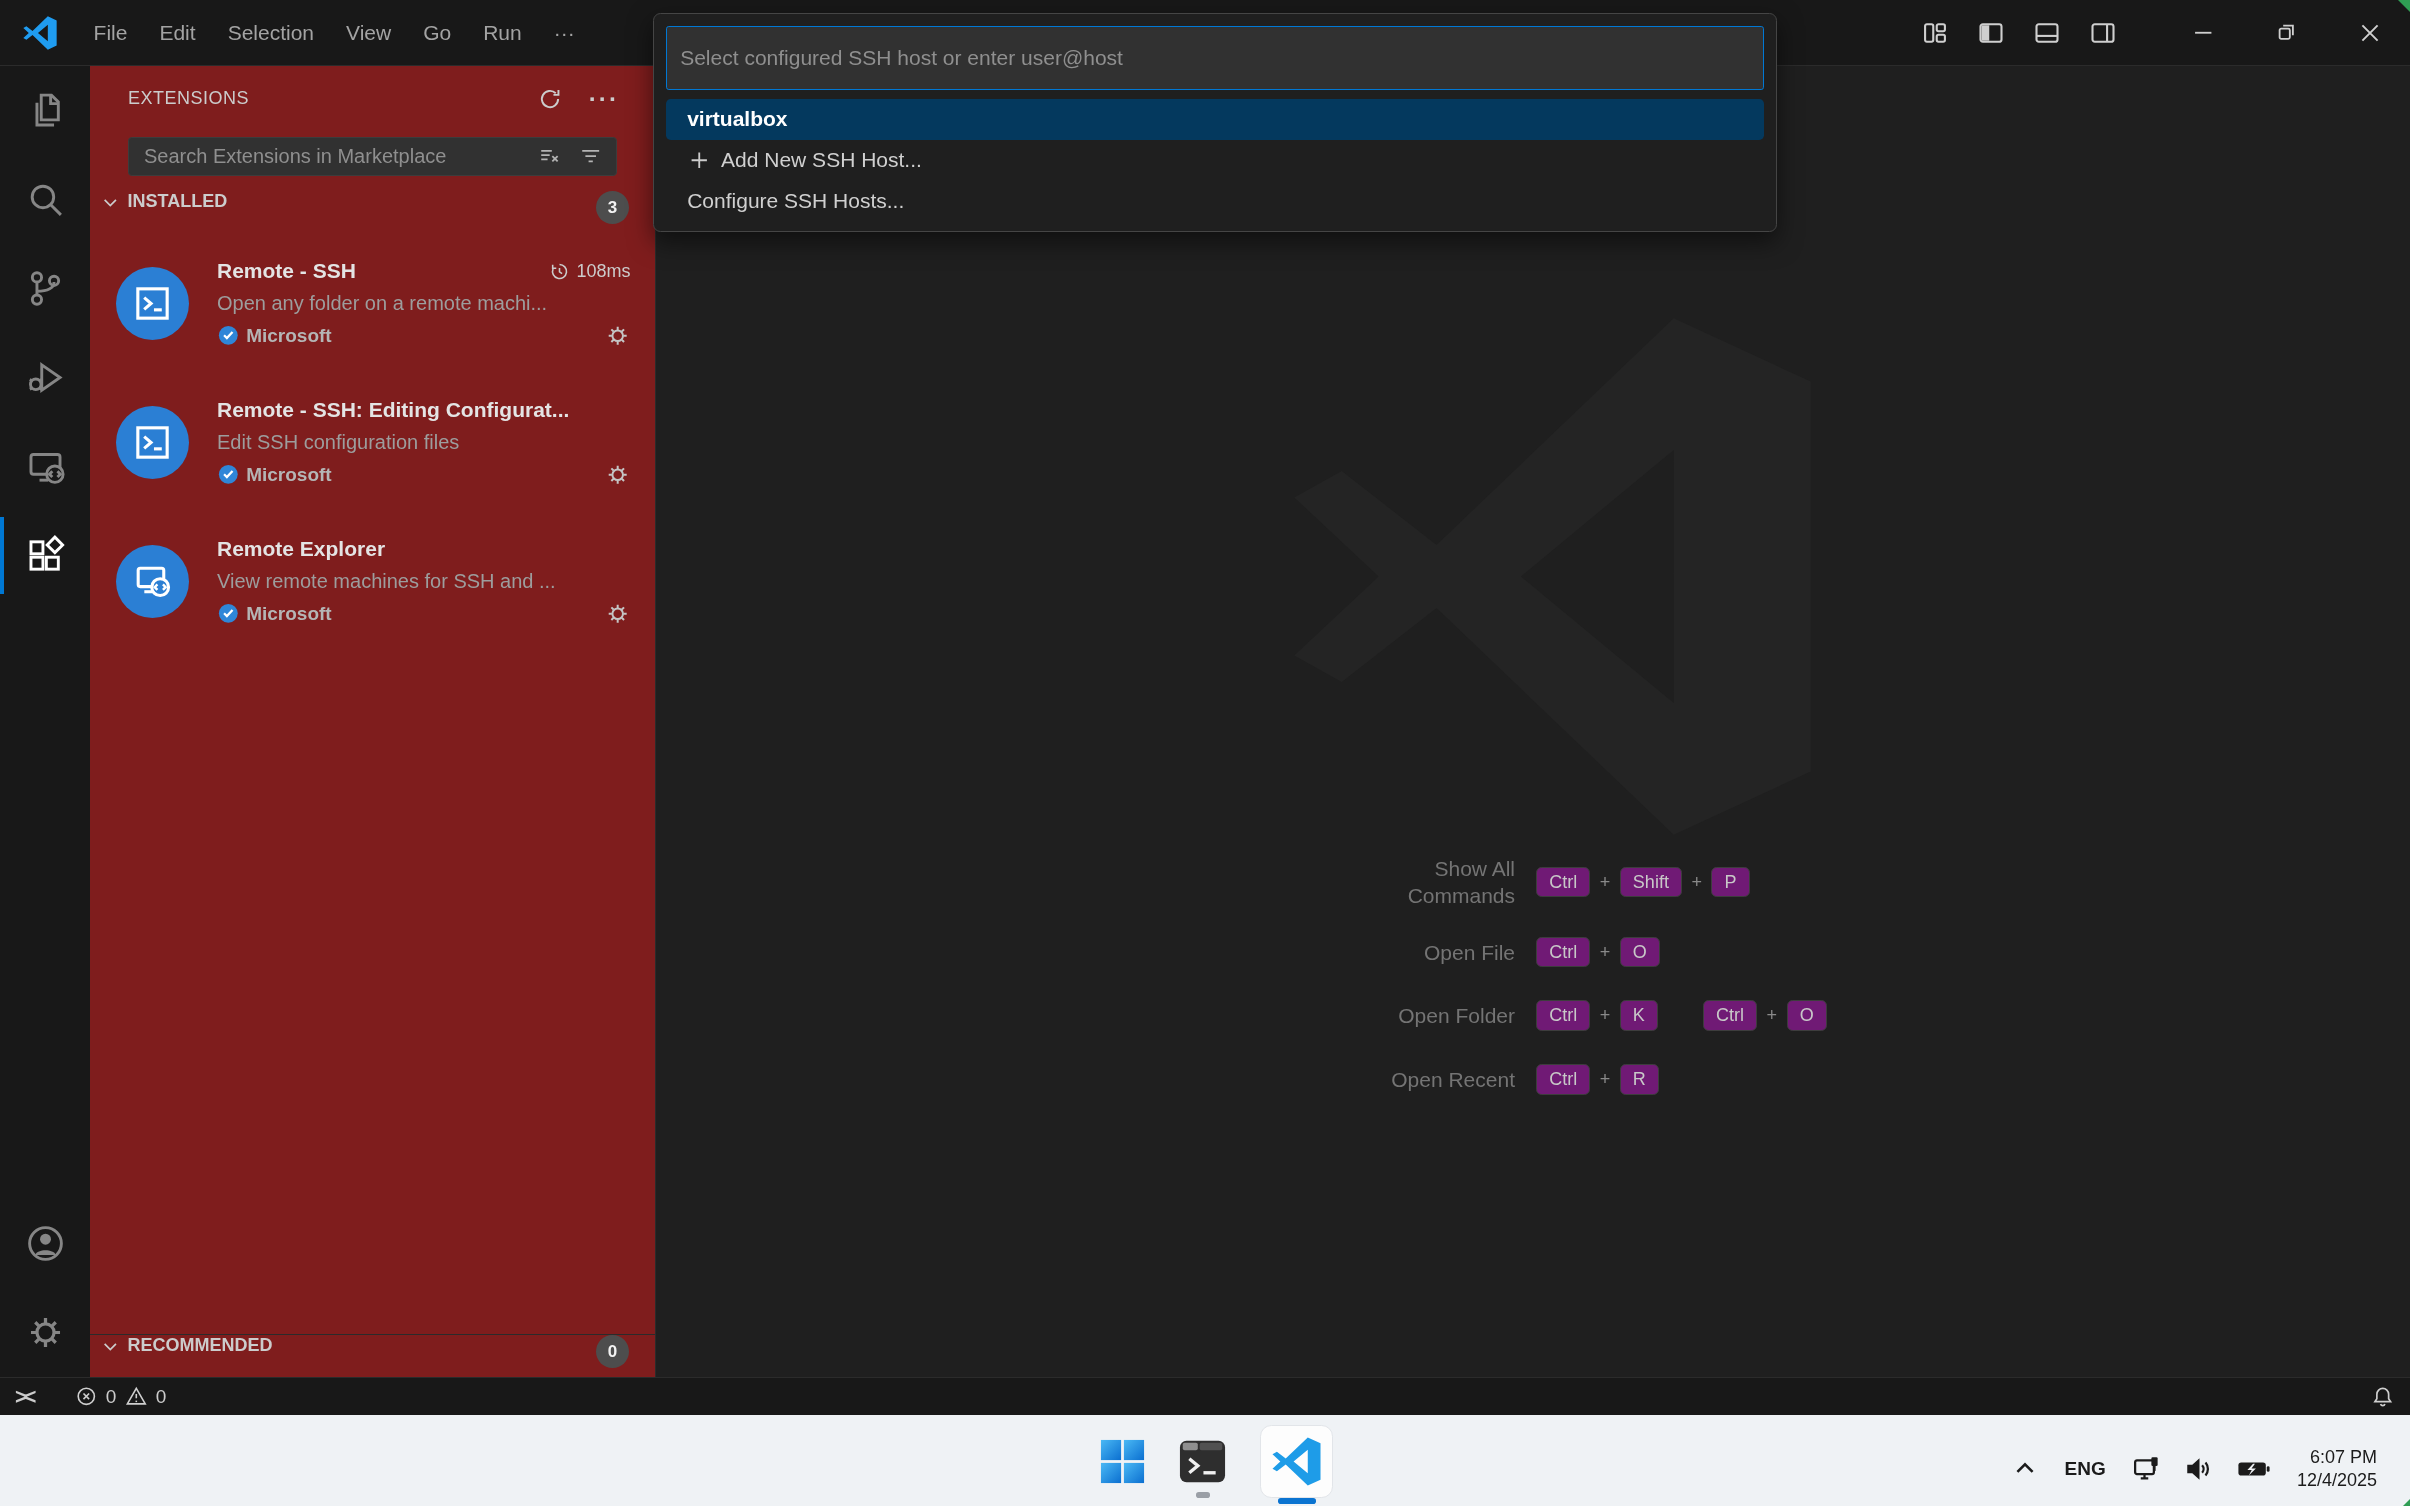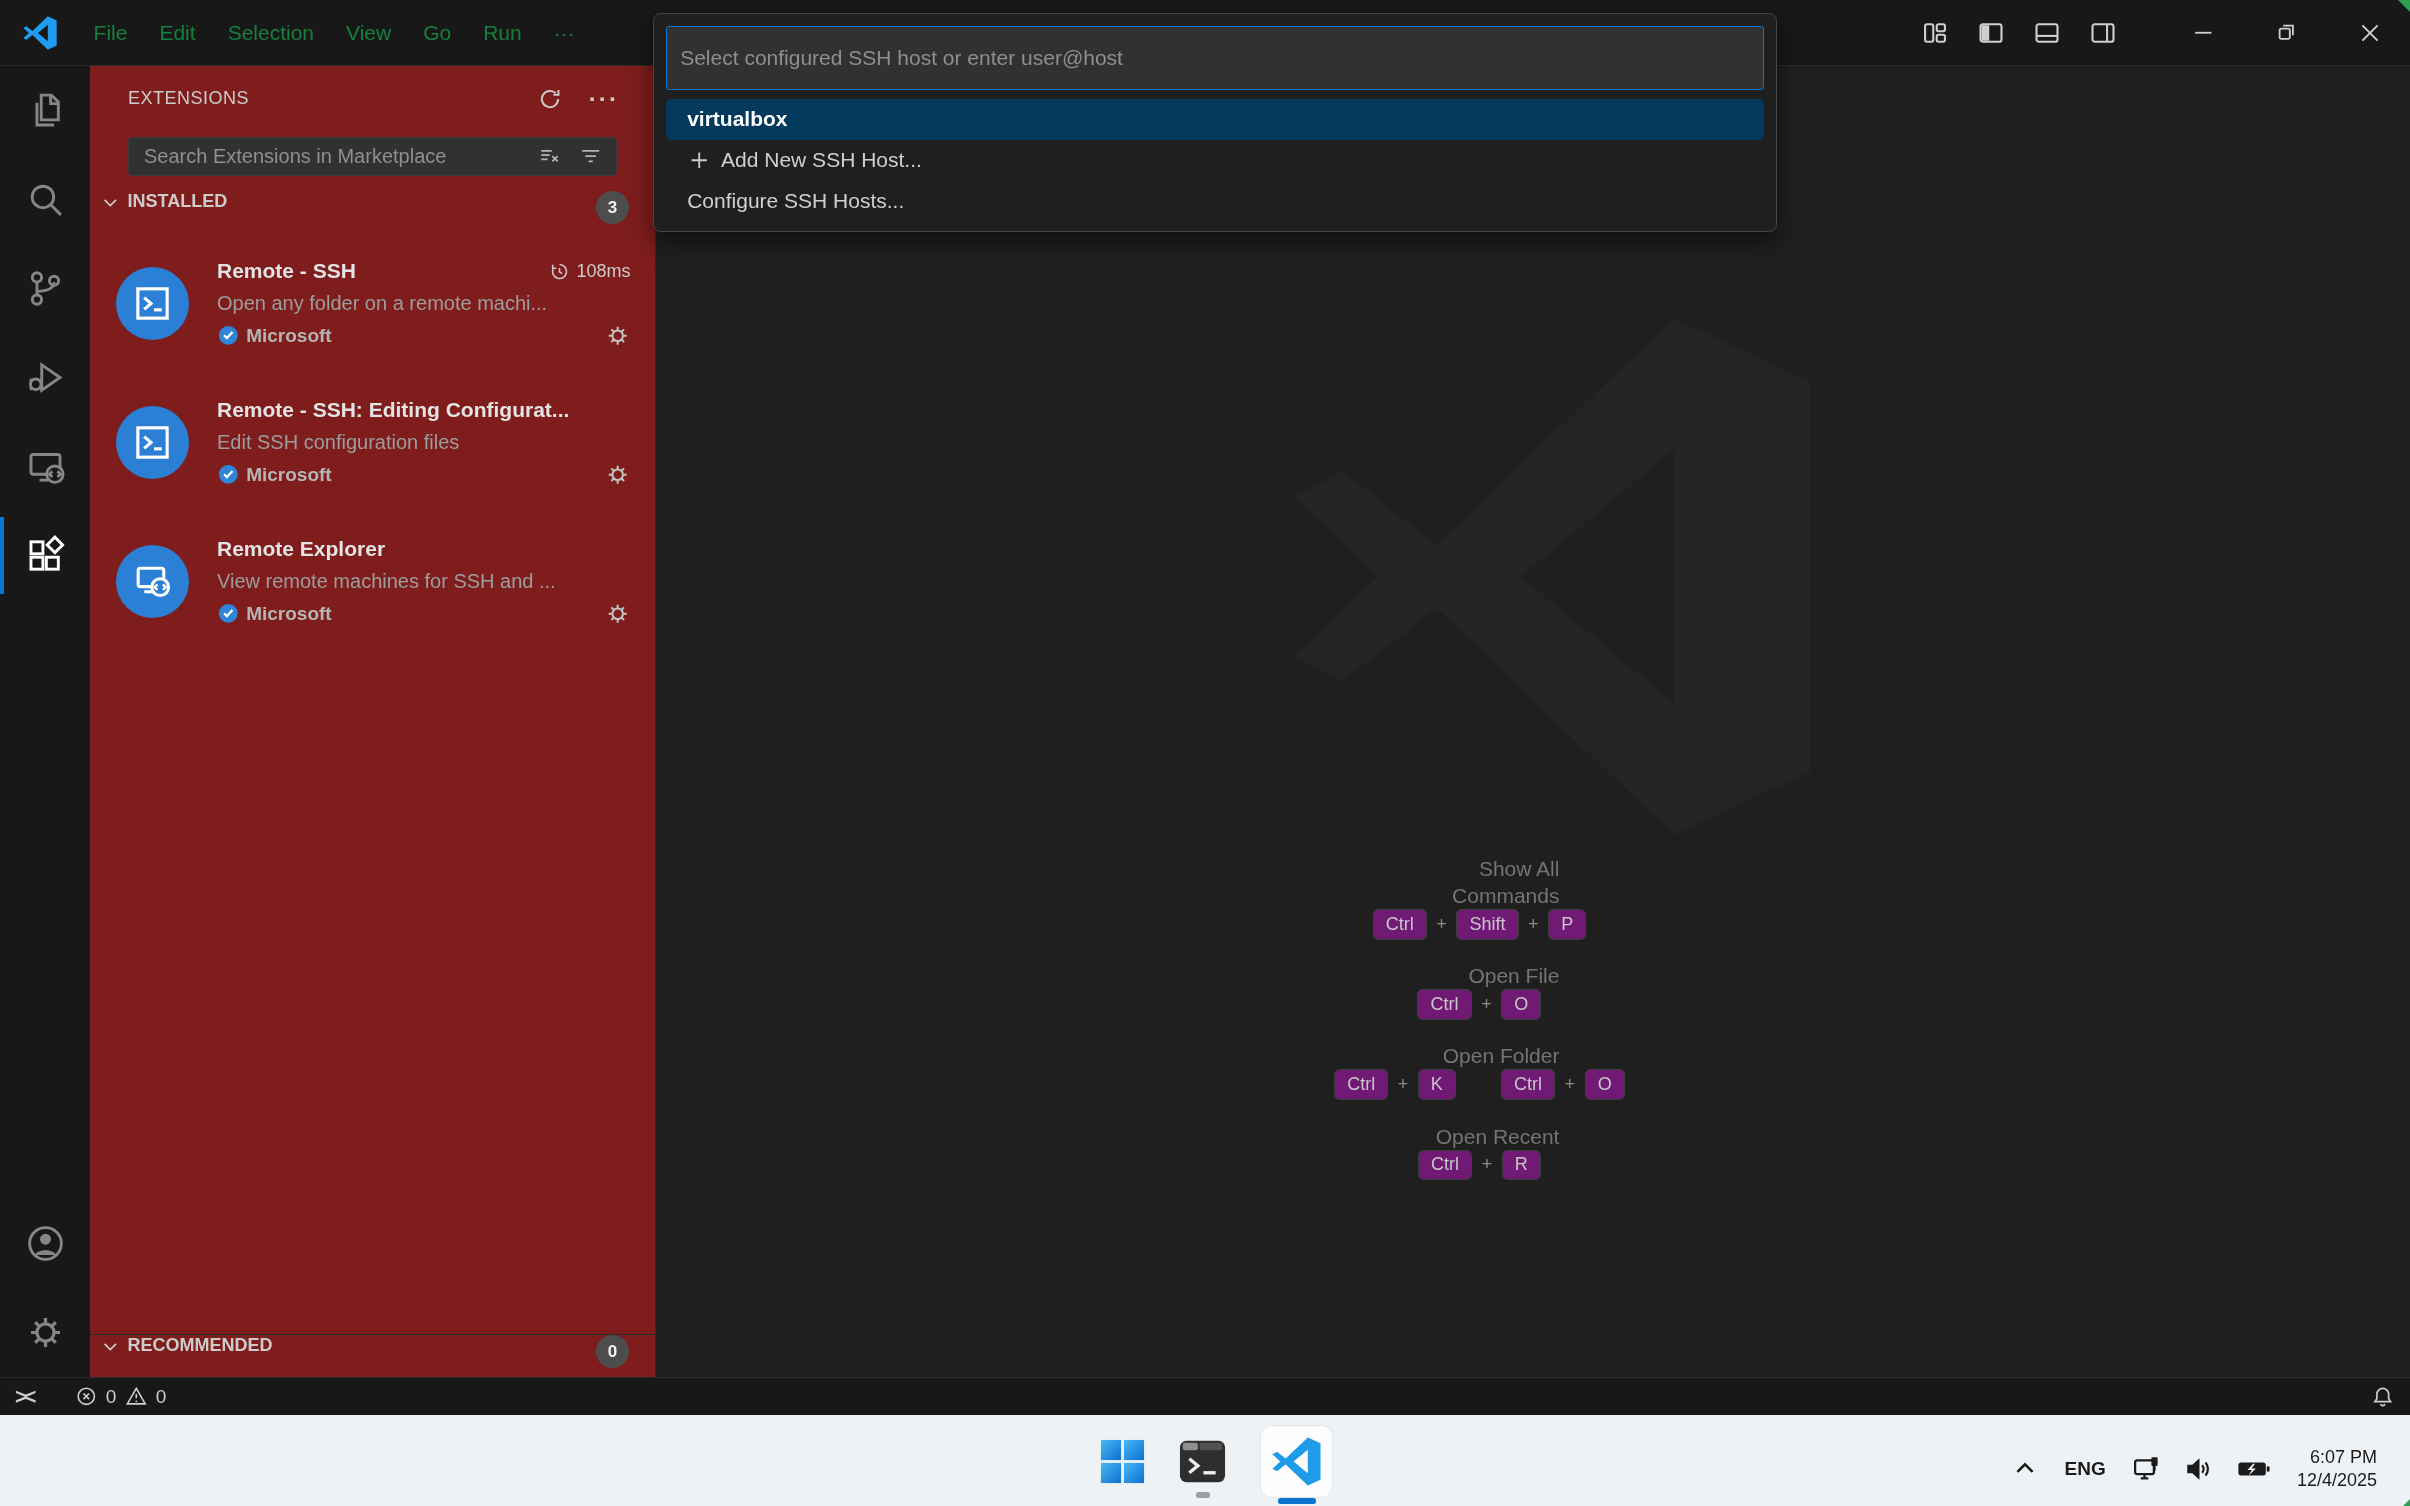--- a/index.html
+++ b/index.html
@@ -6,21 +6,21 @@
   html,body { width:2411px; height:1507px; overflow:hidden; }
   body { font-family:"Liberation Sans", sans-serif; background:#1f1f1f; color:#cccccc; position:relative; }
 
   
   .window { display:flex; flex-direction:column; height:1507px; }
 
   
   .titlebar { height:66px; background:#181818; border-bottom:0.9px solid #2b2b2b; display:flex; align-items:center; position:relative; flex:none; }
   .tb-logo { width:34px; height:34px; margin:0 21px 0 22.6px; flex:none; }
   .menubar { display:flex; align-items:center; height:100%; }
-  .menu-item { padding:0 16px; height:43px; line-height:43px; font-size:21px; color:#15803d; border-radius:9.4px; }
+  .menu-item { padding:0 16px; height:43px; line-height:43px; font-size:21px; color:#a3a3a3; border-radius:9.4px; }
   .tb-right { position:absolute; right:0; top:0; height:100%; display:flex; align-items:center; }
   .layout-icons { display:flex; gap:28px; margin-right:45px; align-items:center; }
   .layout-icons svg { display:block; }
   .win-btn { width:83px; height:66px; display:flex; align-items:center; justify-content:center; }
 
   
   .main { flex:1; display:flex; min-height:0; }
 
   
   .activitybar { width:90px; background:#181818; display:flex; flex-direction:column; flex:none; }
@@ -51,21 +51,21 @@
   .ext-meta { margin-left:auto; display:flex; align-items:center; gap:6.6px; color:#cccccc; font-size:18px; }
   .ext-desc { font-size:20px; color:#9d9d9d; white-space:nowrap; }
   .publisher { color:#b5b5b5; font-weight:600; font-size:19px; margin-left:6.6px; }
   .gear { margin-left:auto; display:flex; }
   .recommended { margin-top:auto; border-top:0.9px solid #2b2b2b; }
 
   
   .editor { flex:1; position:relative; background:#1f1f1f; overflow:hidden; }
   .watermark-logo { position:absolute; left:633px; top:247px; width:527px; height:527px; }
   .shortcuts { position:absolute; left:678px; top:789px; display:flex; flex-direction:column; gap:22.6px; }
-  .sc-row { display:flex; align-items:center; min-height:41px;flex-direction:column; }
+  .sc-row { display:flex; align-items:center; min-height:41px; }
   .sc-label { width:181px; flex:none; text-align:right; color:#747474; font-size:21px; line-height:27px; margin-right:21px; }
   .keys { display:flex; align-items:center; gap:9.4px; }
   .kbd { background:#701a75; border:0.9px solid #3d3d3d; border-radius:5.6px; padding:3.8px 12.2px; font-size:18px; color:#c8c8c8; }
   .plus { color:#8a8a8a; font-size:18px; }
   .chord-gap { width:26px; }
 
   
   .quickpick { position:absolute; left:653px; top:13px; width:1124px; background:#1f1f1f; border:0.9px solid #454545; border-radius:7.5px; padding:12.2px 12.2px 9.4px 12.2px; box-shadow:0 9.4px 24.5px rgba(0,0,0,.5); z-index:50; }
   .qp-input { height:64px; background:#313131; border:1.9px solid #0078d4; border-radius:2.8px; display:flex; align-items:center; padding:0 13px; margin-bottom:8.5px; }
   .qp-input input { flex:1; background:transparent; border:none; outline:none; color:#cccccc; font-size:21px; font-family:"Liberation Sans",sans-serif; }

